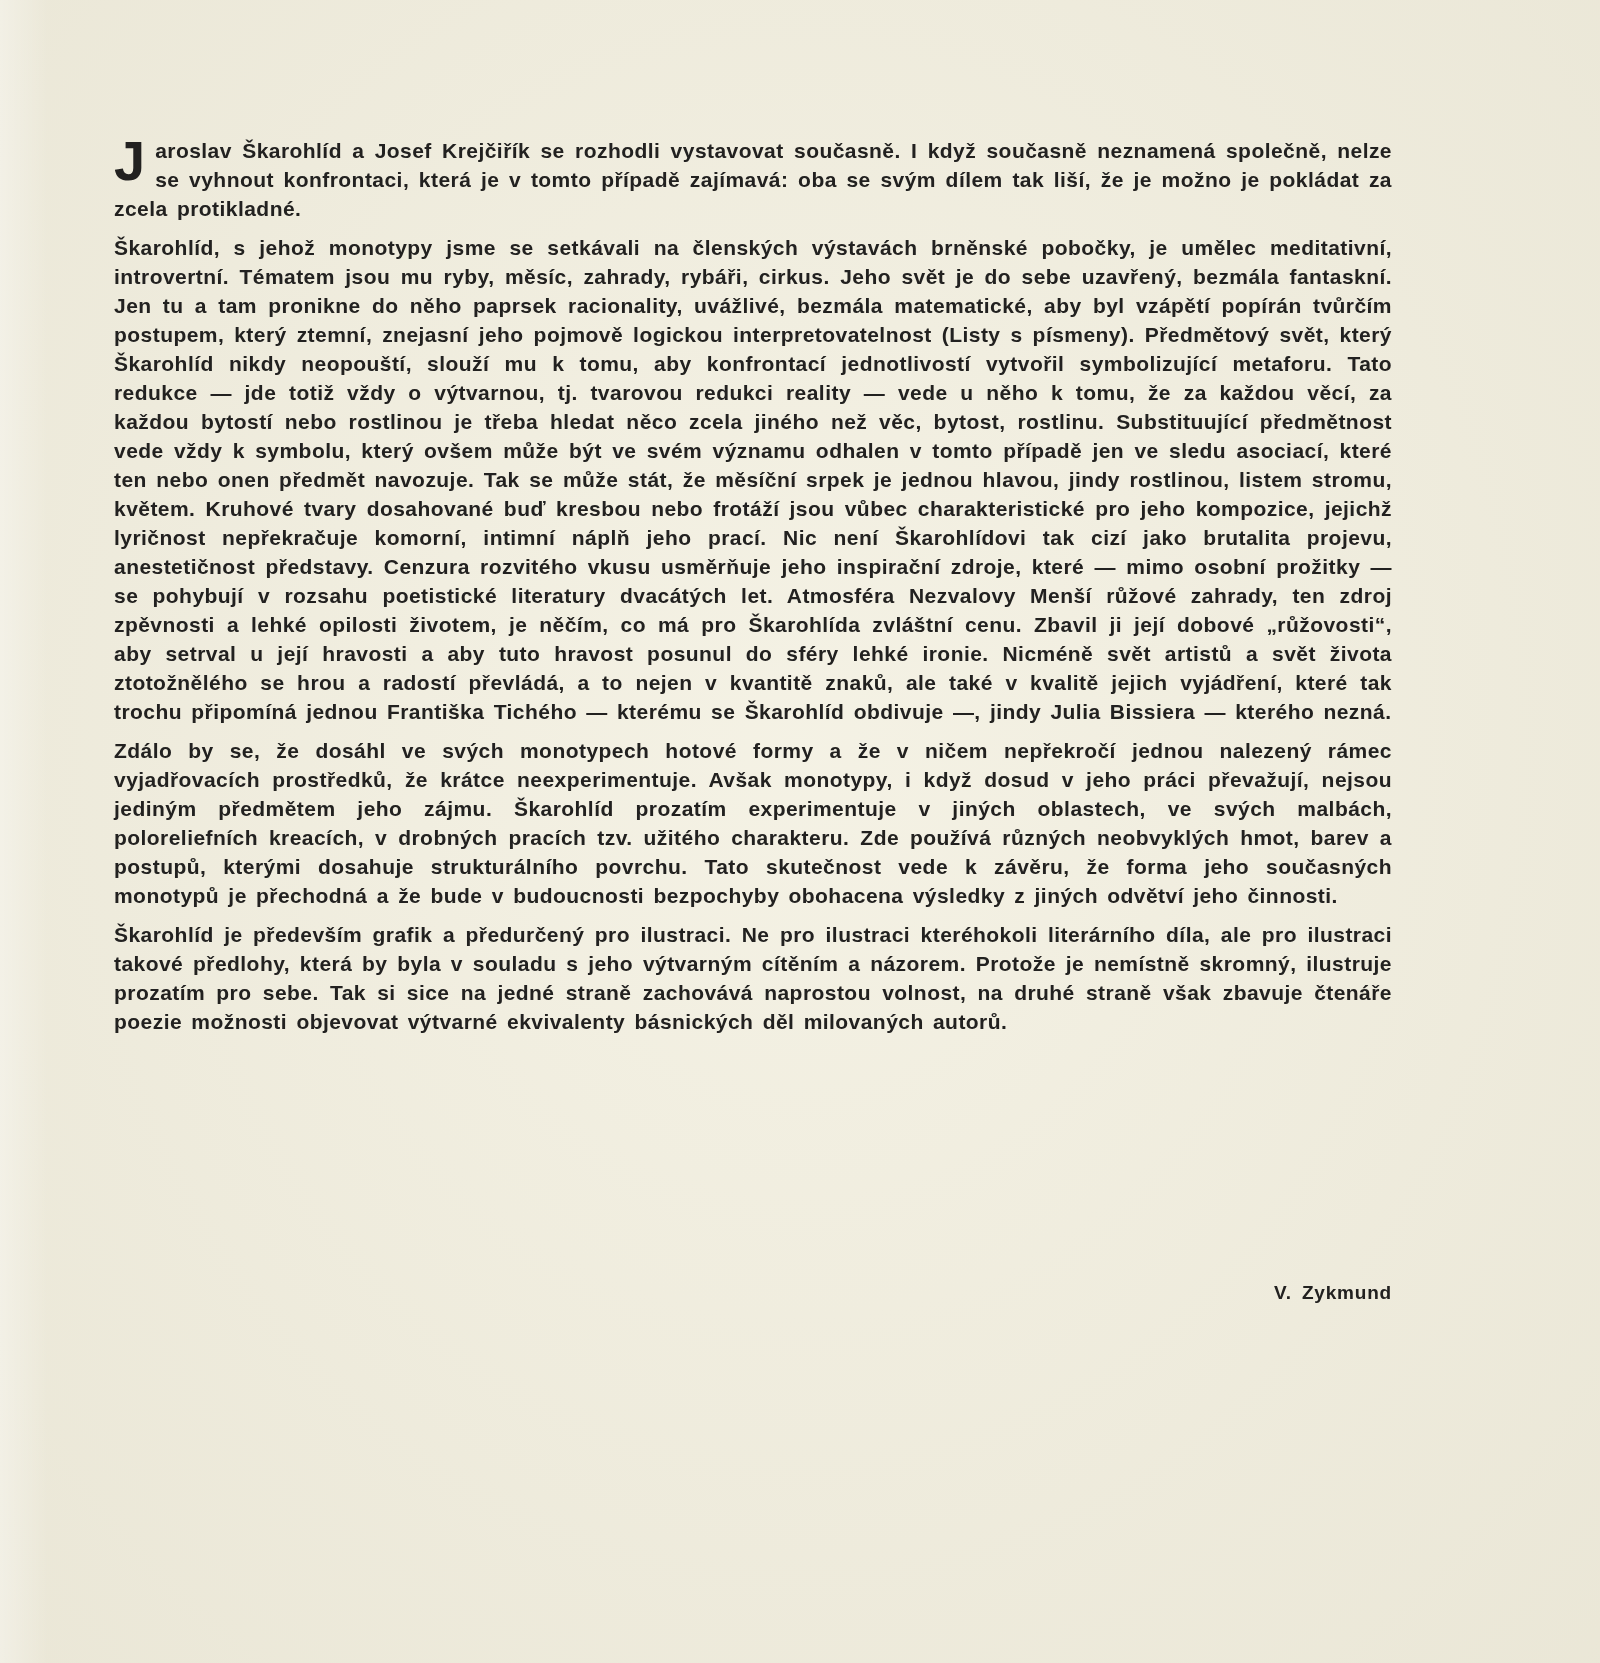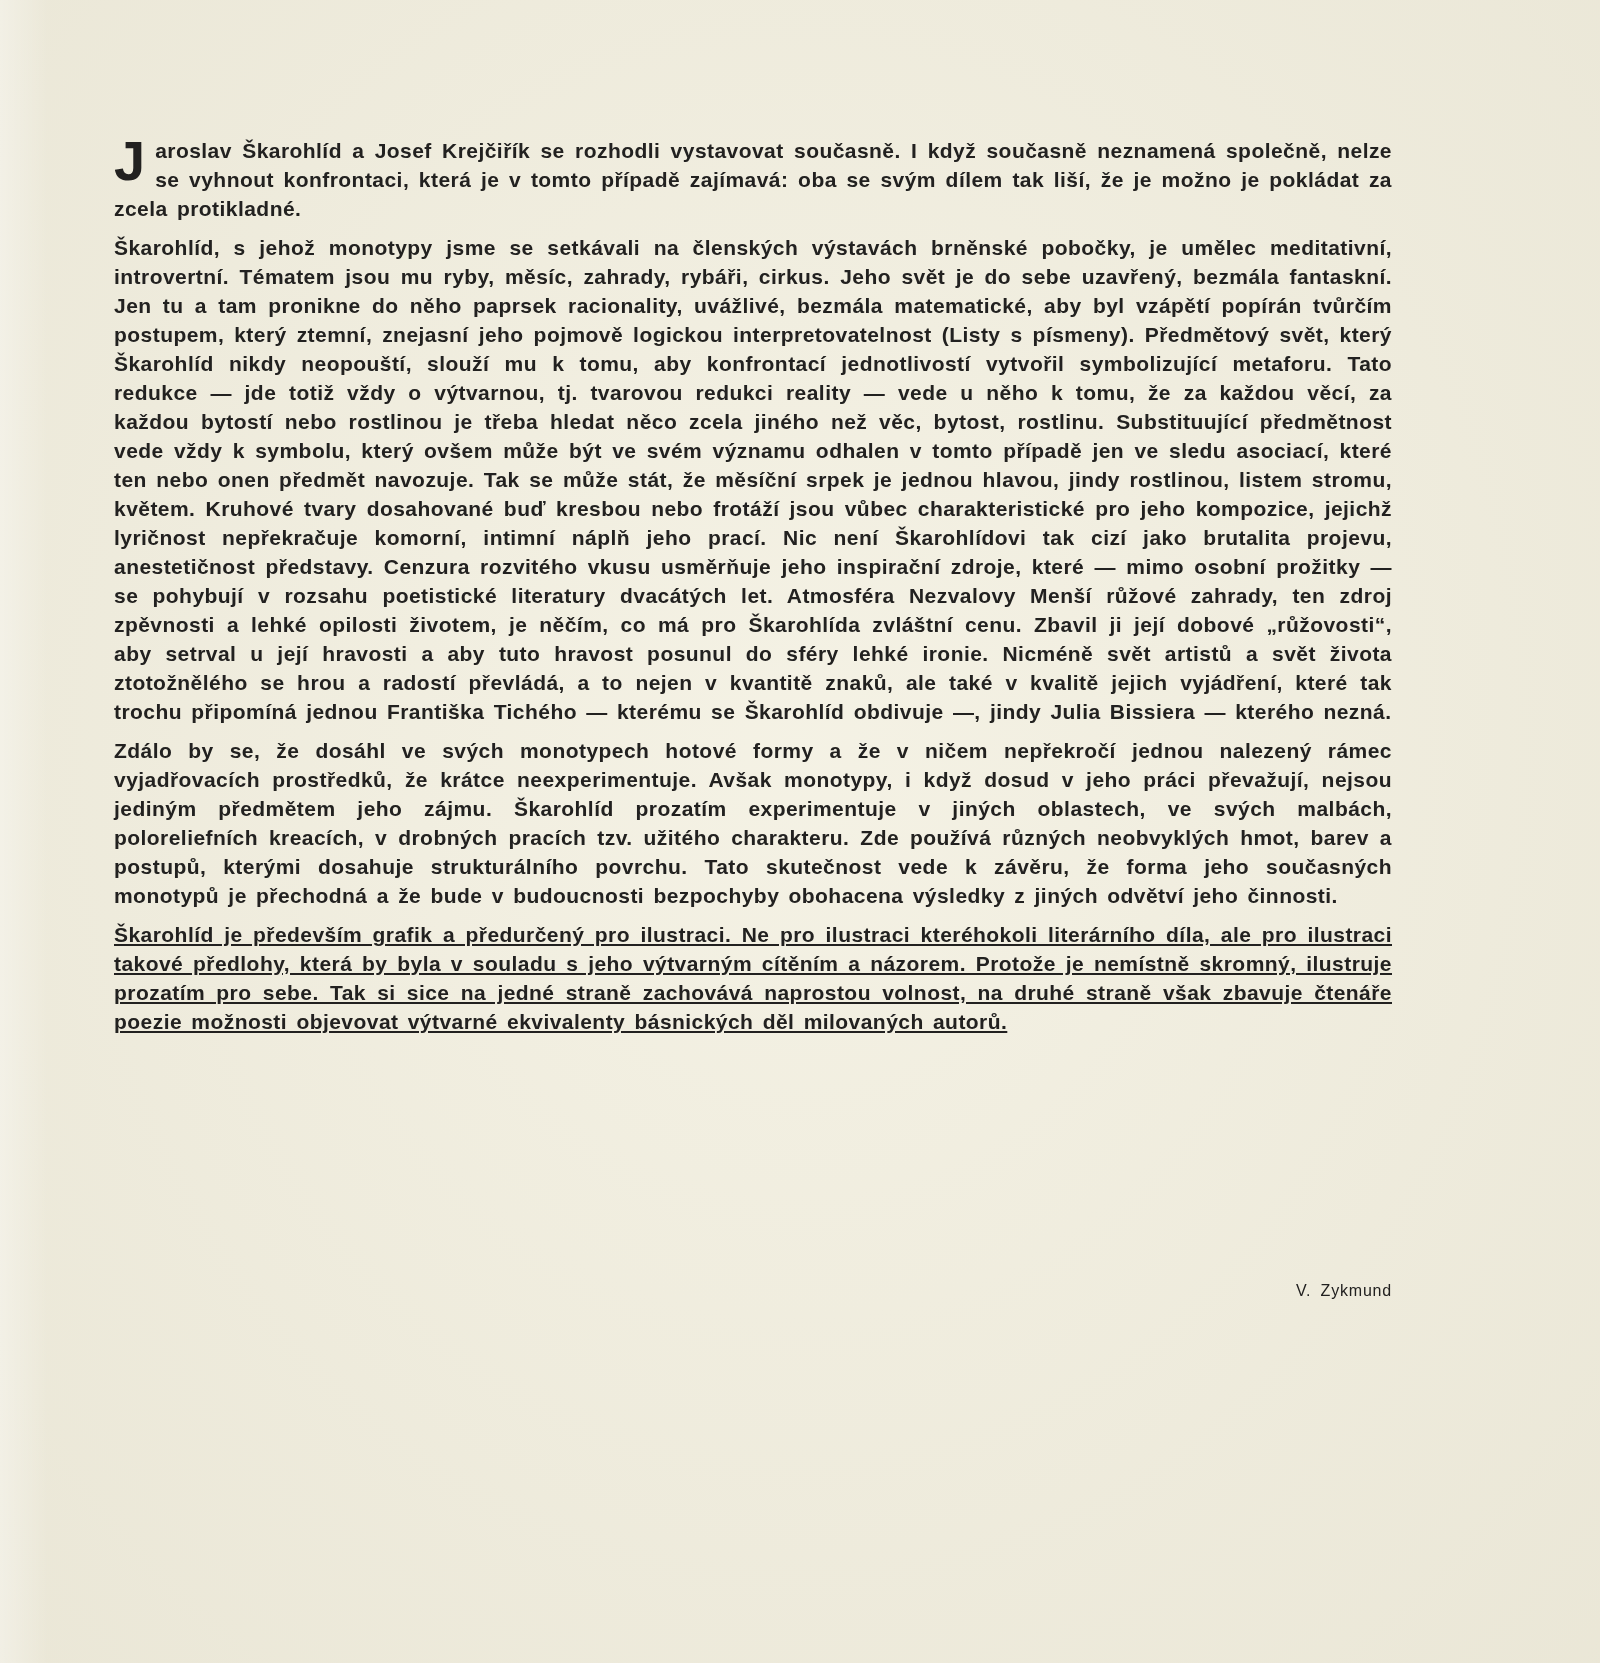--- a/index.html
+++ b/index.html
@@ -33,38 +33,37 @@
     margin: 0 0 10px 0;
     font-size: 21px;
     line-height: 29px;
     font-weight: 600;
     letter-spacing: 0.45px;
     word-spacing: 3px;
     text-align: justify;
   }
   .para:last-of-type {
     margin-bottom: 0;
-    text-decoration: underline;
   }
   .dropcap {
     float: left;
     font-size: 56px;
     line-height: 46px;
     font-weight: 700;
     padding: 2px 10px 0 0;
     letter-spacing: 0;
   }
   .signature {
     position: absolute;
     left: 114px;
     top: 1282px;
     width: 1278px;
     text-align: right;
-    font-size: 16px;
-    font-weight: 400;
+    font-size: 19px;
+    font-weight: 700;
     letter-spacing: 0.8px;
     word-spacing: 4px;
   }
 </style>
 </head>
 <body>
 
 <div class="page-vignette"></div>
 
 <div class="text-block">

